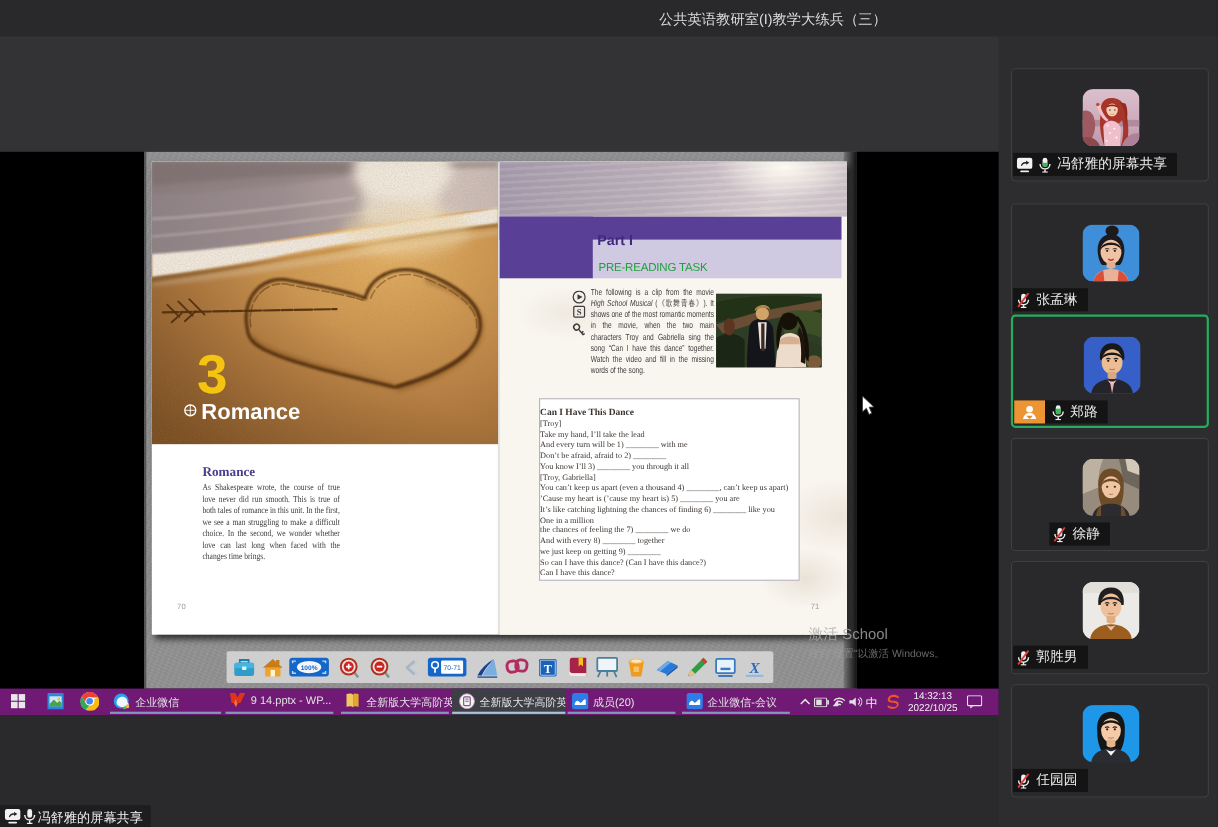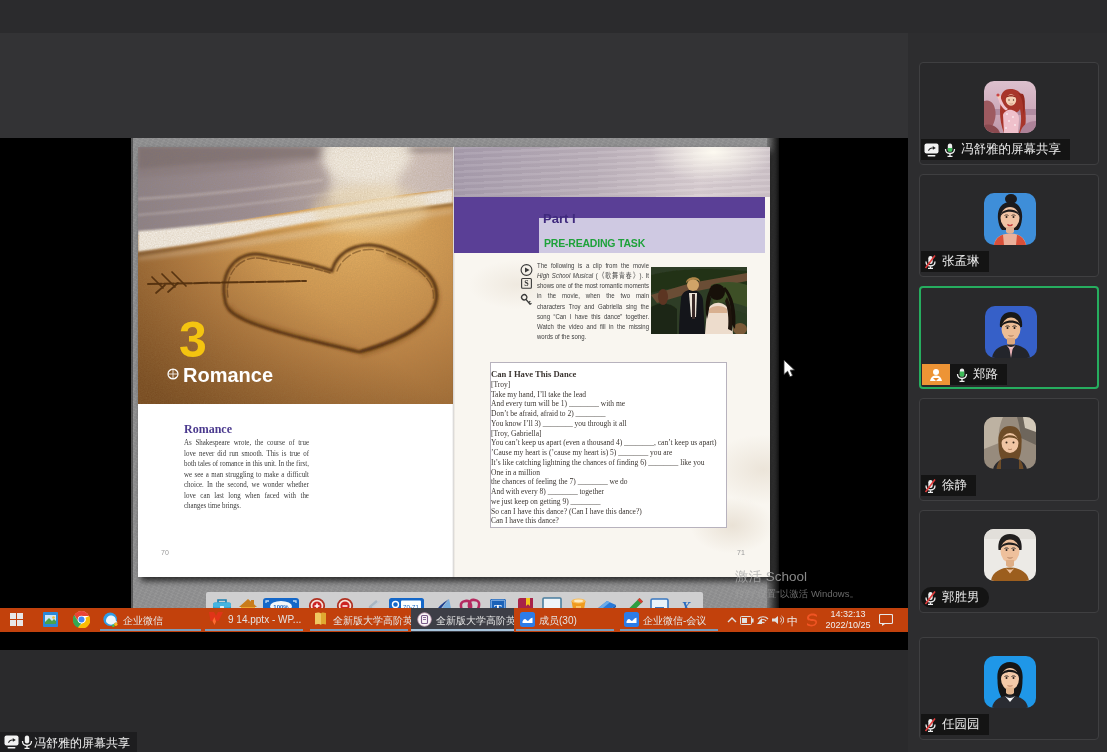--- a/index.html
+++ b/index.html
@@ -28,38 +28,38 @@
   #pageR{left:316px;top:0;width:316px;height:430px;overflow:hidden;
     background:radial-gradient(ellipse 60px 40px at 88% 88%, rgba(205,188,165,0.35), rgba(205,188,165,0) 70%),radial-gradient(ellipse 80px 50px at 98% 75%, rgba(205,188,165,0.3), rgba(205,188,165,0) 70%),radial-gradient(ellipse 70px 35px at 20% 32%, rgba(210,196,175,0.25), rgba(210,196,175,0) 70%),#f9f6f0;}
   #pageR .sea{position:absolute;left:0;top:0;width:316px;height:50px;
     background:repeating-linear-gradient(177deg,rgba(255,252,250,0.08) 0 2px,rgba(120,110,118,0.06) 3px 6px),linear-gradient(95deg,#a59aab 0%,#bbb0ba 45%,#d8cdd1 78%,#cdc2c8 100%);}
   #pageR .sea .gl{position:absolute;left:0;top:0;width:100%;height:100%;
     background:radial-gradient(ellipse 90px 45px at 82% 10%, rgba(255,252,242,0.95), rgba(255,252,242,0) 70%);}
   #pageR .banner{position:absolute;left:0;top:50px;width:311px;height:21px;background:#5a3f96;}
   #pageR .bannerL{position:absolute;left:0;top:50px;width:85px;height:56px;background:#5a3f96;}
   #pageR .band{position:absolute;left:85px;top:71px;width:226px;height:35px;background:#cfc9e2;}
   #partI{left:89px;top:64px;font-size:13px;font-weight:bold;color:#3f2a7d;letter-spacing:0px;}
-  #prereading{left:90px;top:90px;font-size:10.5px;letter-spacing:-0.2px;font-weight:bold;color:#1ea23a;}
+  #prereading{left:90px;top:90px;font-size:10.5px;letter-spacing:-0.2px;font-weight:normal;color:#1ea23a;}
   #rbody{left:83px;top:114px;width:149px;transform:scaleX(0.752);transform-origin:0 0;font-size:8px;line-height:10.15px;color:#404040;text-align:justify;}
   #ricons{left:66px;top:117px;}
   #rphoto{left:197px;top:120px;width:96px;height:67px;overflow:hidden;
     background:linear-gradient(120deg,#27351f 0%,#3c4d2c 35%,#2e3d22 60%,#44532f 100%);}
   #lyrics{left:36px;top:215px;width:237px;height:166px;background:#fff;border:1px solid #b7b2bd;
     font-family:"Liberation Serif",serif;font-size:7.5px;line-height:9.75px;color:#3a3430;text-align:left;padding-top:7px;box-sizing:border-box;}
   #lyrics b{font-size:8.6px;}
   
   #toolbar{left:75px;top:454px;width:497px;height:29px;background:#cfcfd0;border-radius:2px;}
   #noise{left:0;top:0;width:648px;height:488px;
     background:repeating-linear-gradient(23deg,rgba(255,255,255,0.022) 0 1px,rgba(0,0,0,0.022) 1px 3px),repeating-linear-gradient(113deg,rgba(255,255,255,0.02) 0 2px,rgba(0,0,0,0.02) 2px 5px);}
   #wm1{left:735px;top:430px;font-size:13.5px;color:rgba(170,170,170,0.8);white-space:nowrap;}
   #wm2{left:735px;top:450px;font-size:9.5px;color:rgba(160,160,160,0.65);white-space:nowrap;}
   #cursor{left:783px;top:222px;}
   #belowshare{left:0;top:617px;width:908px;height:102px;background:#2a2a2c;}
   
-  #taskbar{left:0;top:575px;width:908px;height:24px;background:#c2410c;}
+  #taskbar{left:0;top:593px;width:908px;height:24px;background:#701a75;}
   .tbtn{top:0;height:24px;color:#e4e4e4;font-size:10px;}
   .tbtn span{position:absolute;left:23px;top:6px;white-space:nowrap;overflow:hidden;max-width:78px;}
   .tbtn .ticon{top:4px;}
   .tbtn i{position:absolute;left:0;bottom:1px;width:100%;height:2px;background:#7e9cba;}
   .tbtn.active{background:#3d3e46;}
   .tbtn.active span{left:25px;}
   
   
   #sharebar{left:0;top:732px;width:137px;height:20px;background:#1d1d1f;}
   
@@ -69,20 +69,23 @@
   .namebar{left:1px;height:21px;background:rgba(16,16,16,0.82);display:flex;align-items:center;padding:0 9px 0 3px;color:#ececec;font-size:12.5px;white-space:nowrap;}
   .namebar svg{margin-right:5px;}
   .tile.green{border:2px solid #26ad5f;}
   .namebar.orangebox{padding-left:0;background:rgba(16,16,16,0.82);text-align:right;}
   .obox{width:28px;height:21px;background:#ed9435;display:flex;align-items:center;justify-content:center;}
   .obox svg{margin-right:0;}
 </style>
 </head>
 <body>
 <div id="root">
+  <div id="topbar" class="abs">
+      <div id="title" class="abs">公共英语教研室(I)教学大练兵（三）</div>
+    </div>
 
   <div id="stage" class="abs">
     <div id="screen" class="abs">
       <div id="appwin" class="abs">
         <div id="noise" class="abs"></div>
         <div class="abs" style="left:0;top:0;width:2px;height:488px;background:rgba(40,40,40,0.55);"></div>
         <div class="abs" style="left:636px;top:0;width:12px;height:488px;background:linear-gradient(90deg,rgba(60,60,60,0.3) 0%,rgba(25,25,25,0.75) 60%,#101010 100%);"></div>
         <div id="spread" class="abs">
           <div id="photoL" class="abs">
             <svg width="315" height="257" viewBox="0 0 315 257">
@@ -400,21 +403,21 @@
             <path d="M6 5.5 h3 M6 7.5 h3" stroke="#7a5a88" stroke-width="0.9"></path>
           </svg>
         <span>全新版大学高阶英...</span>
           <i style="background:#a8c4dc;"></i>
       </div>
       <div class="tbtn abs" style="left:516px;width:98px;">
         <svg style="left:4px;" class="abs ticon" width="15" height="15" viewBox="0 0 15 15">
             <rect width="15" height="15" rx="2.5" fill="#2d7ce8"></rect>
             <path d="M2.5 9.5 C4 6 5.5 6.5 7 8.5 C8.5 10.5 10 5.5 12.5 5.8 L12.5 11 L2.5 11 Z" fill="#fff"></path>
           </svg>
-        <span>成员(30)</span>
+        <span>成员(20)</span>
           <i></i>
       </div>
       <div class="tbtn abs" style="left:620px;width:98px;">
         <svg style="left:4px;" class="abs ticon" width="15" height="15" viewBox="0 0 15 15">
             <rect width="15" height="15" rx="2.5" fill="#2d7ce8"></rect>
             <path d="M2.5 9.5 C4 6 5.5 6.5 7 8.5 C8.5 10.5 10 5.5 12.5 5.8 L12.5 11 L2.5 11 Z" fill="#fff"></path>
           </svg>
         <span>企业微信-会议</span>
           <i></i>
       </div>
@@ -486,21 +489,21 @@
           </svg>
         <svg width="12" height="14" viewBox="0 0 12 14">
             <rect x="3.8" y="0.5" width="4.4" height="8" rx="2.2" fill="#f0f0f0"></rect>
             <rect x="3.8" y="5" width="4.4" height="3.5" fill="#3dba58"></rect>
             <path d="M1.5 6 C1.5 12 10.5 12 10.5 6" stroke="#f0f0f0" stroke-width="1.3" fill="none"></path>
             <path d="M6 11 V13.5 M3.5 13.5 H8.5" stroke="#f0f0f0" stroke-width="1.3"></path>
           </svg>
         <span>冯舒雅的屏幕共享</span>
       </div>
     </div>
-    <div class="tile abs" style="top:141px;text-decoration:underline;">
+    <div class="tile abs" style="top:152px;text-decoration:underline;">
       <div class="avatar abs"><svg width="52" height="52" viewBox="0 0 52 52">
         <rect width="52" height="52" fill="#3e8ed9"></rect>
         <ellipse cx="27" cy="6" rx="6" ry="5" fill="#1c1a1c"></ellipse>
         <path d="M26 9 C17 9 13 17 14 26 C14.5 31 16 35 18 37 L34 37 C36 35 37.5 31 38 26 C39 17 35 9 26 9 Z" fill="#1c1a1c"></path>
         <ellipse cx="26" cy="25" rx="9.5" ry="11" fill="#f0c3a4"></ellipse>
         <path d="M16.5 24 C16 14 36 14 35.5 24 C34 17 18 17 16.5 24 Z" fill="#1c1a1c"></path>
         <path d="M20.5 22.5 C21.5 21.8 23.5 21.8 24.5 22.5 M27.5 22.5 C28.5 21.8 30.5 21.8 31.5 22.5" stroke="#3a2a20" stroke-width="0.9" fill="none"></path>
         <circle cx="22.5" cy="24" r="1" fill="#2a1e18"></circle>
             <circle cx="29.5" cy="24" r="1" fill="#2a1e18"></circle>
         <path d="M24 31.8 C25.3 32.7 26.7 32.7 28 31.8" stroke="#c43c3c" stroke-width="1.6" fill="none" stroke-linecap="round"></path>
@@ -558,21 +561,21 @@
         <path d="M39 0 H52 V15 L41 11 Z" fill="#d2c9b9"></path>
         <path d="M26 9 C17 9 13.5 17 14.5 27 C14.5 36 16.5 42 19.5 46 L32.5 46 C35.5 42 37.5 36 37.5 27 C38.5 17 35 9 26 9 Z" fill="#6e4c28"></path>
         <ellipse cx="26" cy="26" rx="8.5" ry="10" fill="#f0c5a3"></ellipse>
         <path d="M17.5 25 C17 16 35 16 34.5 25 C33 19 19 19 17.5 25 Z" fill="#6e4c28"></path>
         <circle cx="22.5" cy="25.5" r="1" fill="#3a2a1a"></circle>
             <circle cx="29.5" cy="25.5" r="1" fill="#3a2a1a"></circle>
         <path d="M24 32 C25.3 32.7 26.7 32.7 28 32" stroke="#b08060" stroke-width="0.9" fill="none"></path>
         <path d="M9 52 C11 44 19 41 26 41 C33 41 41 44 43 52 Z" fill="#2b2b30"></path>
         <path d="M17 42 C14 45 13 48 12.5 52 L17 52 Z M35 42 C38 45 39 48 39.5 52 L35 52 Z" fill="#6e4c28"></path>
       </svg></div>
-      <div class="namebar abs" style="top:76px;">
+      <div class="namebar abs" style="top:76px;margin-left:33px;">
         <svg width="13" height="14" viewBox="0 0 13 14">
             <rect x="4.3" y="1" width="4.4" height="8" rx="2.2" fill="#f0f0f0"></rect>
             <path d="M2 6.5 C2 12.5 11 12.5 11 6.5" stroke="#f0f0f0" stroke-width="1.3" fill="none"></path>
             <path d="M6.5 11.5 V13.5 M4 13.5 H9" stroke="#f0f0f0" stroke-width="1.3"></path>
             <path d="M1.5 13 L11 0.5" stroke="#e03c3c" stroke-width="1.6"></path>
           </svg>
         <span>徐静</span>
       </div>
     </div>
     <div class="tile abs" style="top:477px;">
@@ -583,31 +586,31 @@
         <ellipse cx="26" cy="22" rx="9.5" ry="11.5" fill="#eec09c"></ellipse>
         <path d="M16 21 C15.5 11 36.5 11 36 21 C34 14 18 14 16 21 Z" fill="#201e1e"></path>
         <path d="M20.5 19.5 C21.5 18.8 23.5 18.8 24.5 19.5 M27.5 19.5 C28.5 18.8 30.5 18.8 31.5 19.5" stroke="#2a2a2a" stroke-width="1" fill="none"></path>
         <circle cx="22.5" cy="21" r="1" fill="#2a2220"></circle>
             <circle cx="29.5" cy="21" r="1" fill="#2a2220"></circle>
         <path d="M23.5 28.5 C25 29.3 27 29.3 28.5 28.5" stroke="#b08060" stroke-width="1" fill="none"></path>
         <path d="M22 31 L22 36.5 C24 38.5 28 38.5 30 36.5 L30 31 Z" fill="#dfae85"></path>
         <path d="M7 52 C8 43 17 38.5 26 38.5 C35 38.5 44 43 45 52 Z" fill="#9c5e1e"></path>
         <path d="M21.5 39 L26 44.5 L30.5 39 C28 41 24 41 21.5 39 Z" fill="#eec09c"></path>
       </svg></div>
-      <div class="namebar abs" style="top:76px;border-radius:10px;">
+      <div class="namebar abs" style="top:76px;">
         <svg width="13" height="14" viewBox="0 0 13 14">
             <rect x="4.3" y="1" width="4.4" height="8" rx="2.2" fill="#f0f0f0"></rect>
             <path d="M2 6.5 C2 12.5 11 12.5 11 6.5" stroke="#f0f0f0" stroke-width="1.3" fill="none"></path>
             <path d="M6.5 11.5 V13.5 M4 13.5 H9" stroke="#f0f0f0" stroke-width="1.3"></path>
             <path d="M1.5 13 L11 0.5" stroke="#e03c3c" stroke-width="1.6"></path>
           </svg>
         <span>郭胜男</span>
       </div>
     </div>
-    <div class="tile abs" style="top:589px;margin-top:15px;">
+    <div class="tile abs" style="top:589px;">
       <div class="avatar abs"><svg width="52" height="52" viewBox="0 0 52 52">
         <rect width="52" height="52" fill="#1f97e8"></rect>
         <path d="M26 6 C16.5 6 12.5 14 13.5 24 C13.5 33 15.5 39 18.5 43 L33.5 43 C36.5 39 38.5 33 38.5 24 C39.5 14 35.5 6 26 6 Z" fill="#161616"></path>
         <ellipse cx="26" cy="23" rx="9" ry="11" fill="#f4caa8"></ellipse>
         <path d="M16.5 22 C16 11 36 11 35.5 22 C33.5 14 18.5 14 16.5 22 Z" fill="#161616"></path>
         <path d="M20.5 20.5 C21.5 19.8 23.5 19.8 24.5 20.5 M27.5 20.5 C28.5 19.8 30.5 19.8 31.5 20.5" stroke="#2a2220" stroke-width="1" fill="none"></path>
         <circle cx="22.5" cy="22" r="1" fill="#2a1e18"></circle>
             <circle cx="29.5" cy="22" r="1" fill="#2a1e18"></circle>
         <path d="M23.5 29.5 C25 30.3 27 30.3 28.5 29.5" stroke="#c08868" stroke-width="1.1" fill="none"></path>
         <path d="M22 31.5 L22 37 C24 39 28 39 30 37 L30 31.5 Z" fill="#e4b68e"></path>

